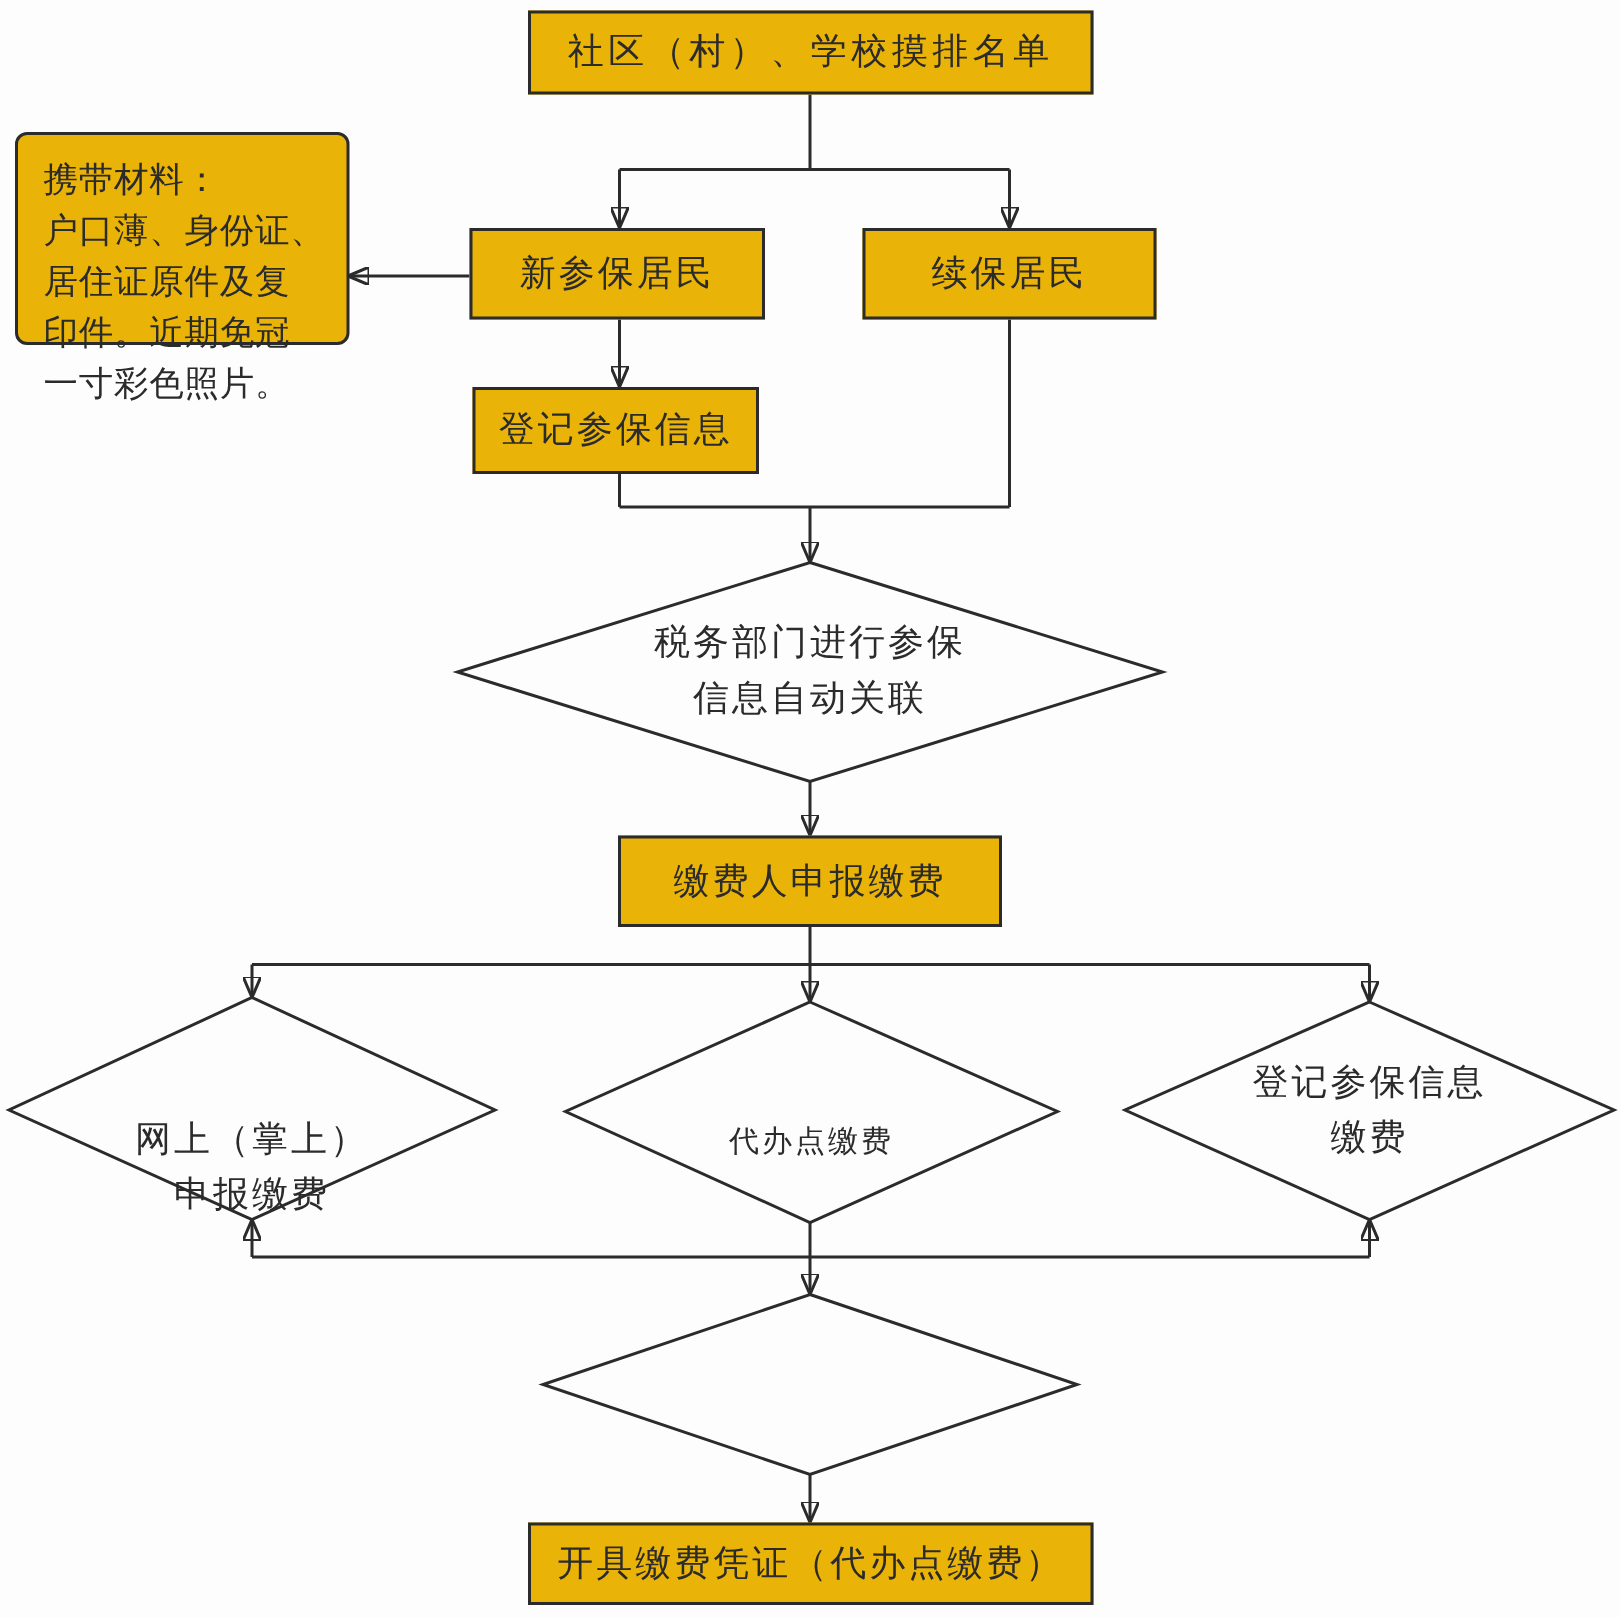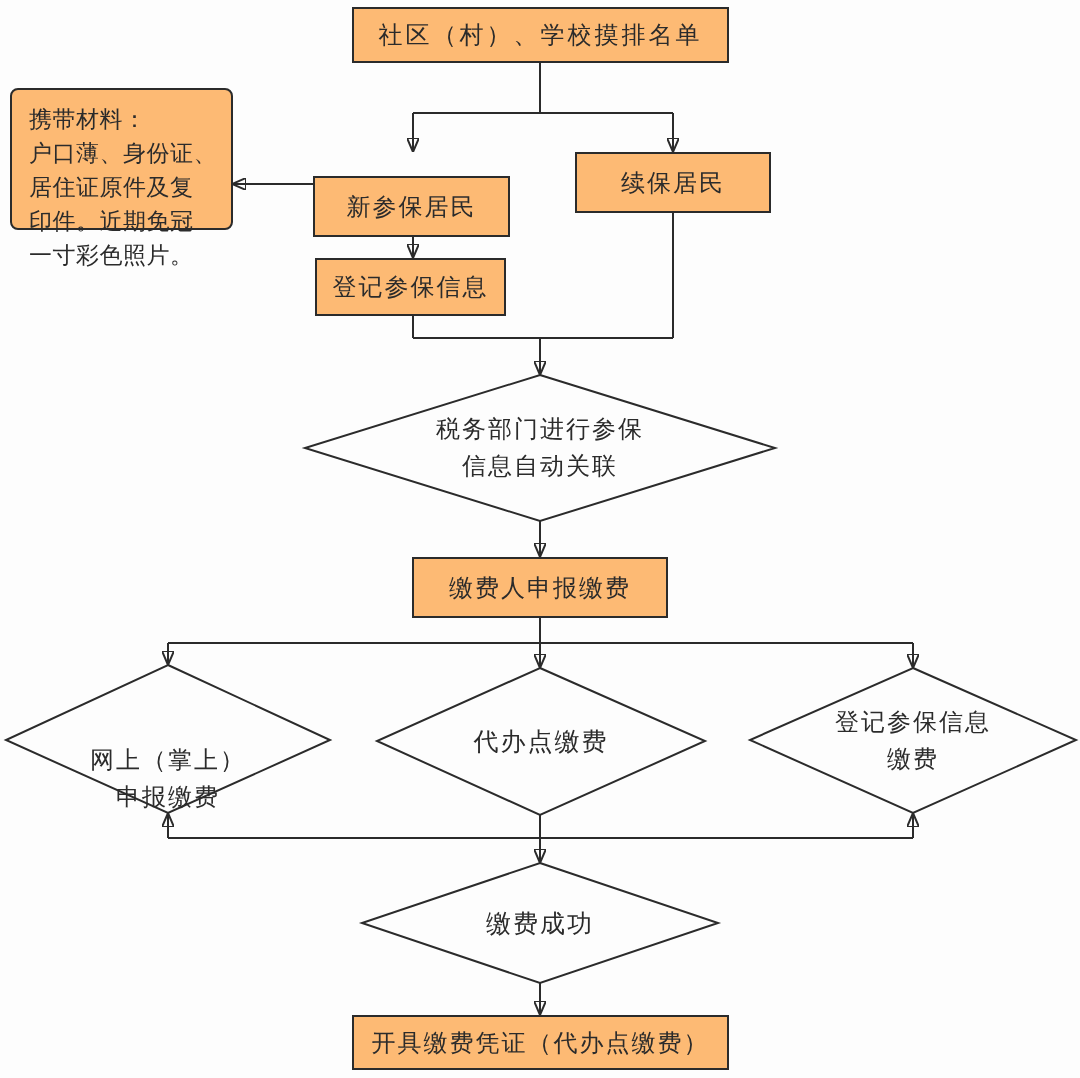--- a/index.html
+++ b/index.html
@@ -4,42 +4,42 @@
 <style>
   html,body{margin:0;padding:0;background:#ffffff;}
   .canvas{
     position:relative;width:1080px;height:1078px;background:#fdfdfd;
     font-family:"Liberation Serif", serif;color:#2b2b2b;overflow:hidden;
   }
   .wires{position:absolute;left:0;top:0;}
   .wires path{stroke:#2b2b2b;stroke-width:2;fill:none;}
   .wires polygon{stroke:#2b2b2b;stroke-width:2;fill:#fdfdfd;}
   .node{
-    position:absolute;box-sizing:border-box;border:2px solid #2b2b2b;background:#fdba74;
+    position:absolute;box-sizing:border-box;border:2px solid #2b2b2b;background:#eab308;
     display:flex;align-items:center;justify-content:center;text-align:center;
     white-space:pre-line;letter-spacing:2px;font-size:24px;line-height:34px;
   }
   .n-top{left:352px;top:7px;width:377px;height:56px;letter-spacing:3px;font-size:24px;}
   .n-note{
     left:10px;top:88px;width:223px;height:142px;border-radius:8px;
     align-items:flex-start;justify-content:flex-start;text-align:left;
     padding:13px 8px 10px 17px;font-size:23px;line-height:34px;letter-spacing:0.5px;
   }
-  .n-new{left:313px;top:152px;width:197px;height:61px;margin-top:24px;}
+  .n-new{left:313px;top:152px;width:197px;height:61px;}
   .n-renew{left:575px;top:152px;width:196px;height:61px;}
   .n-register{left:315px;top:258px;width:191px;height:58px;}
   .n-declare{left:412px;top:557px;width:256px;height:61px;}
   .n-final{left:352px;top:1015px;width:377px;height:55px;}
   .dlabel{
     position:absolute;display:flex;align-items:center;justify-content:center;
     text-align:center;white-space:pre-line;letter-spacing:2px;font-size:24px;line-height:37px;
   }
   .d-tax{left:305px;top:375px;width:470px;height:146px;}
   .d-left{left:6px;top:705px;width:324px;height:148px;}
-  .d-mid{left:377px;top:668px;width:328px;height:147px;font-size:25px;}
+  .d-mid{left:377px;top:688px;width:328px;height:147px;font-size:20px;}
   .d-right{left:750px;top:668px;width:326px;height:145px;}
   .d-success{left:362px;top:863px;width:356px;height:120px;font-size:25px;}
 </style>
 </head>
 <body>
 
 <div class="canvas">
 
   <svg class="wires" width="1080" height="1078" viewBox="0 0 1080 1078">
     <defs>
@@ -101,17 +101,16 @@
   <div class="node n-declare">缴费人申报缴费</div>
 
   <div class="dlabel d-left">网上（掌上）
 申报缴费</div>
 
   <div class="dlabel d-mid">代办点缴费</div>
 
   <div class="dlabel d-right">登记参保信息
 缴费</div>
 
-  <div class="dlabel d-success">缴费成功</div>
 
   <div class="node n-final">开具缴费凭证（代办点缴费）</div>
 
 </div>
 
 </body></html>

